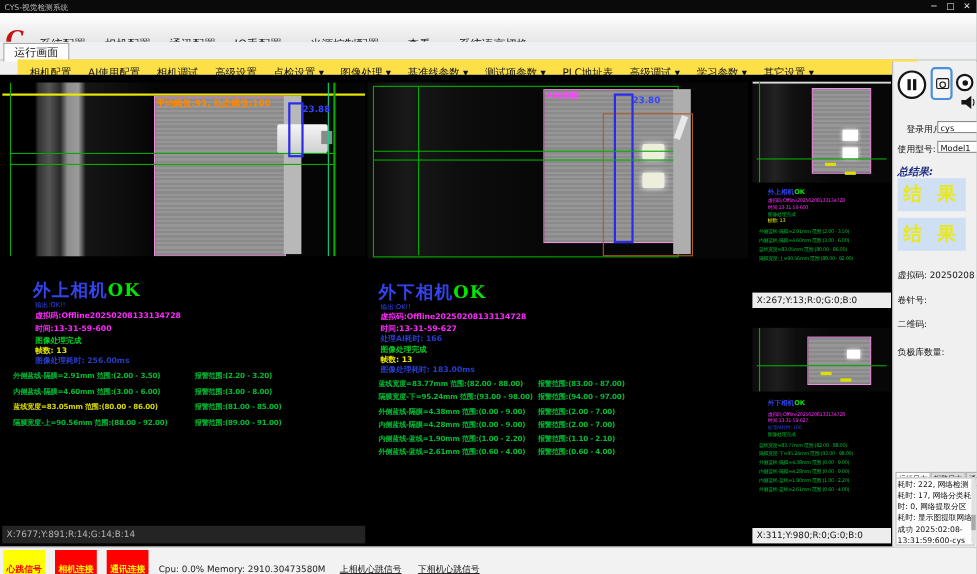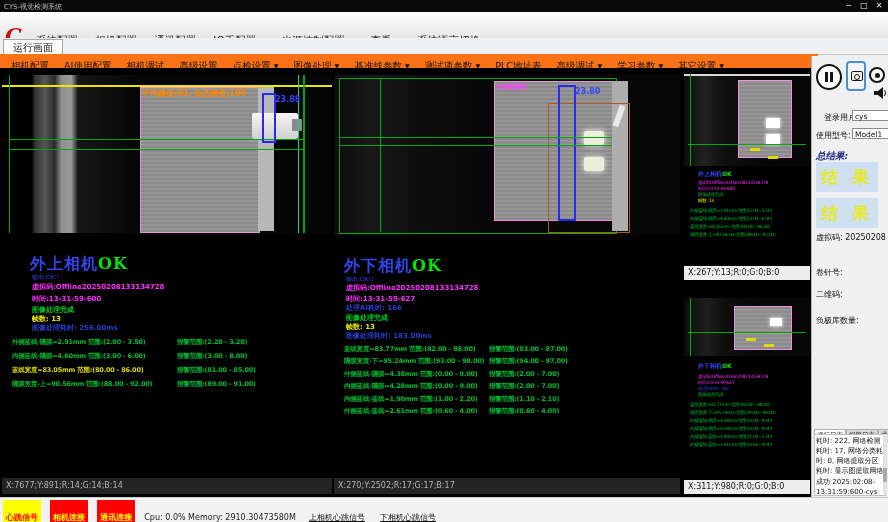--- a/index.html
+++ b/index.html
@@ -11,21 +11,21 @@
   .winctl{position:absolute;top:1px;color:#e6e6e6;font-size:8px;width:14px;text-align:center;cursor:default;}
   
   .menubar{position:absolute;left:0;top:12px;width:888px;height:26px;background:linear-gradient(#fefefe,#e7e7e7);border-bottom:1px solid #d5d5d5;}
   .logo{position:absolute;left:5px;top:13px;font:italic bold 21px "DejaVu Serif","Liberation Serif",serif;color:#c31313;line-height:21px;}
   .menu-items{position:absolute;left:30px;top:17px;white-space:nowrap;}
   .menu-item{display:inline-block;font-size:10.5px;color:#111;padding:1px 6px;cursor:default;}
   
   .tabrow{position:absolute;left:0;top:38px;width:888px;height:16px;background:#eef0f2;border-bottom:1px solid #c4c4c4;}
   .tab{position:absolute;left:3px;top:1px;padding:1px 9px;font-size:10px;background:#fcfcfc;border:1px solid #a8a8a8;border-bottom:none;color:#111;}
   
-  .toolbar{position:absolute;left:0;top:54px;width:812px;height:14px;background:#f97316;border-bottom:1px solid #cfcfcf;white-space:nowrap;padding-left:6px;}
+  .toolbar{position:absolute;left:16px;top:54px;width:812px;height:14px;background:#fde047;border-bottom:1px solid #cfcfcf;white-space:nowrap;padding-left:6px;}
   .tool-item{display:inline-block;font-size:9.5px;color:#111;padding:1px 5px;cursor:default;}
   
   .main-bg{position:absolute;left:0;top:68px;width:812px;height:429px;background:#000;}
   .view{position:absolute;background:#000;}
   .cam-img{position:absolute;overflow:hidden;background:#050505;}
   
   .t-title{position:absolute;font-size:16px;font-weight:bold;color:#3344ee;letter-spacing:1px;white-space:nowrap;font-family:"DejaVu Serif","Liberation Serif",serif;}
   .t-ok{color:#00e600;font-style:normal;}
   .t-out{position:absolute;font-size:6px;color:#3344ee;white-space:nowrap;}
   .t-mag{position:absolute;font-size:7px;font-weight:bold;color:#ff2aff;white-space:nowrap;}
@@ -209,21 +209,20 @@
     </div>
     <div class="m-row" style="top:325px;">
       <span class="m-text" style="left:10px;">内侧蓝线-蓝线=1.90mm 范围:(1.00 - 2.20)</span>
       <span class="m-alarm" style="left:155px;">报警范围:(1.10 - 2.10)</span>
     </div>
     <div class="m-row" style="top:337px;">
       <span class="m-text" style="left:10px;">外侧蓝线-蓝线=2.61mm 范围:(0.60 - 4.00)</span>
       <span class="m-alarm" style="left:155px;text-align:center;">报警范围:(0.60 - 4.00)</span>
     </div>
 
-    <div class="coordbar" style="top:408px;">X:270;Y:2502;R:17;G:17;B:17</div>
   </div>
 
   <div class="view" style="left:684px;top:70px;width:126px;height:210px;">
     <div class="cam-img" style="left:0;top:4px;width:126px;height:92px;
          background:linear-gradient(90deg,#0c0c0c 0%,#222 16%,#101010 30%,#070707 60%,#070707 100%);">
       <div class="ov" style="left:0;top:0;width:100%;height:2px;background:#d8d8d8;"></div>
       <div class="ov noise" style="left:54px;top:6px;width:52px;height:76px;border:1px solid #f090e0;"></div>
       <div class="ov" style="left:82px;top:44px;width:14px;height:10px;background:#fff;box-shadow:0 0 4px #fff;"></div>
       <div class="ov" style="left:82px;top:60px;width:14px;height:10px;background:#fff;box-shadow:0 0 4px #fff;"></div>
       <div class="ov" style="left:4px;top:70px;width:118px;height:1px;background:#00aa00;"></div>
@@ -287,21 +286,21 @@
 
     <span class="rp-label" style="left:12px;top:56px;">登录用户:</span>
     <span class="rp-input" style="left:40px;top:54px;">cys</span>
     <span class="rp-label" style="left:4px;top:74px;">使用型号:</span>
     <span class="rp-input" style="left:40px;top:72px;">Model1</span>
 
     <span class="rp-label" style="left:4px;top:94px;font-size:9.5px;font-weight:bold;color:#1b2a80;font-style:italic;">总结果:</span>
     <div class="result-box" style="top:106px;">结 果</div>
     <div class="result-box" style="top:142px;">结 果</div>
 
-    <span class="rp-label" style="left:4px;top:176px;">虚拟码: 20250208</span>
+    <span class="rp-label" style="left:4px;top:189px;">虚拟码: 20250208</span>
     <span class="rp-label" style="left:4px;top:211px;">卷针号:</span>
     <span class="rp-label" style="left:4px;top:233px;">二维码:</span>
     <span class="rp-label" style="left:4px;top:259px;">负极库数量:</span>
 
     <div style="position:absolute;left:2px;top:366px;white-space:nowrap;">
       <span class="log-tab active">运行日志</span><span class="log-tab">报警日志</span><span class="log-tab">通讯日志</span>
     </div>
     <div class="log-text">耗时: 222, 网络检测耗时: 17, 网络分类耗时: 0, 网络提取分区耗时: 显示图提取网络成功 2025:02:08-13:31:59:600-cys—外上相机—图像处理耗时: 256.00ms</div>
     <div class="log-scroll">
         <div class="log-thumb"></div>

